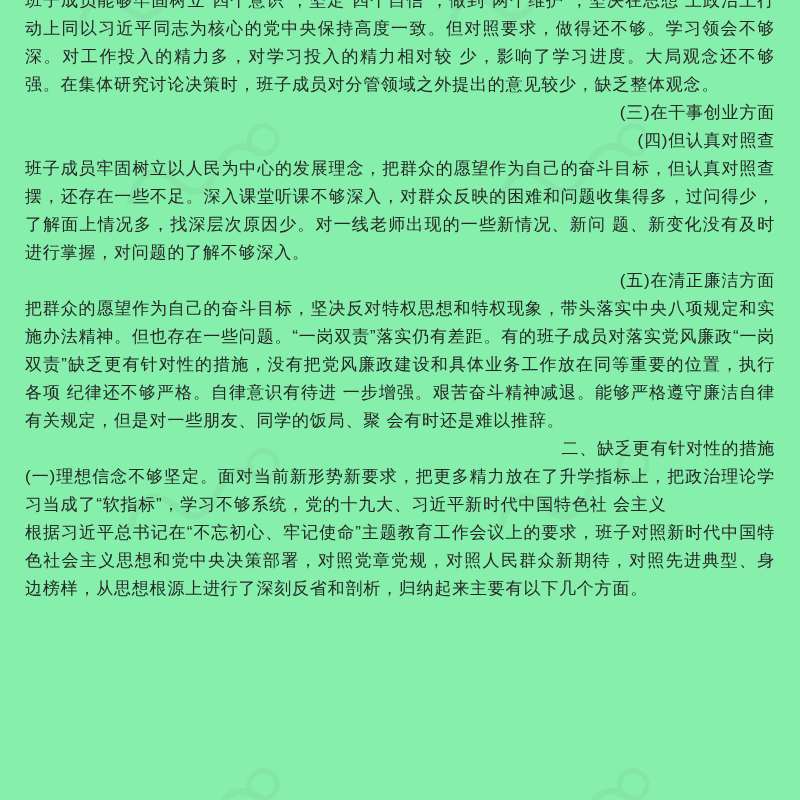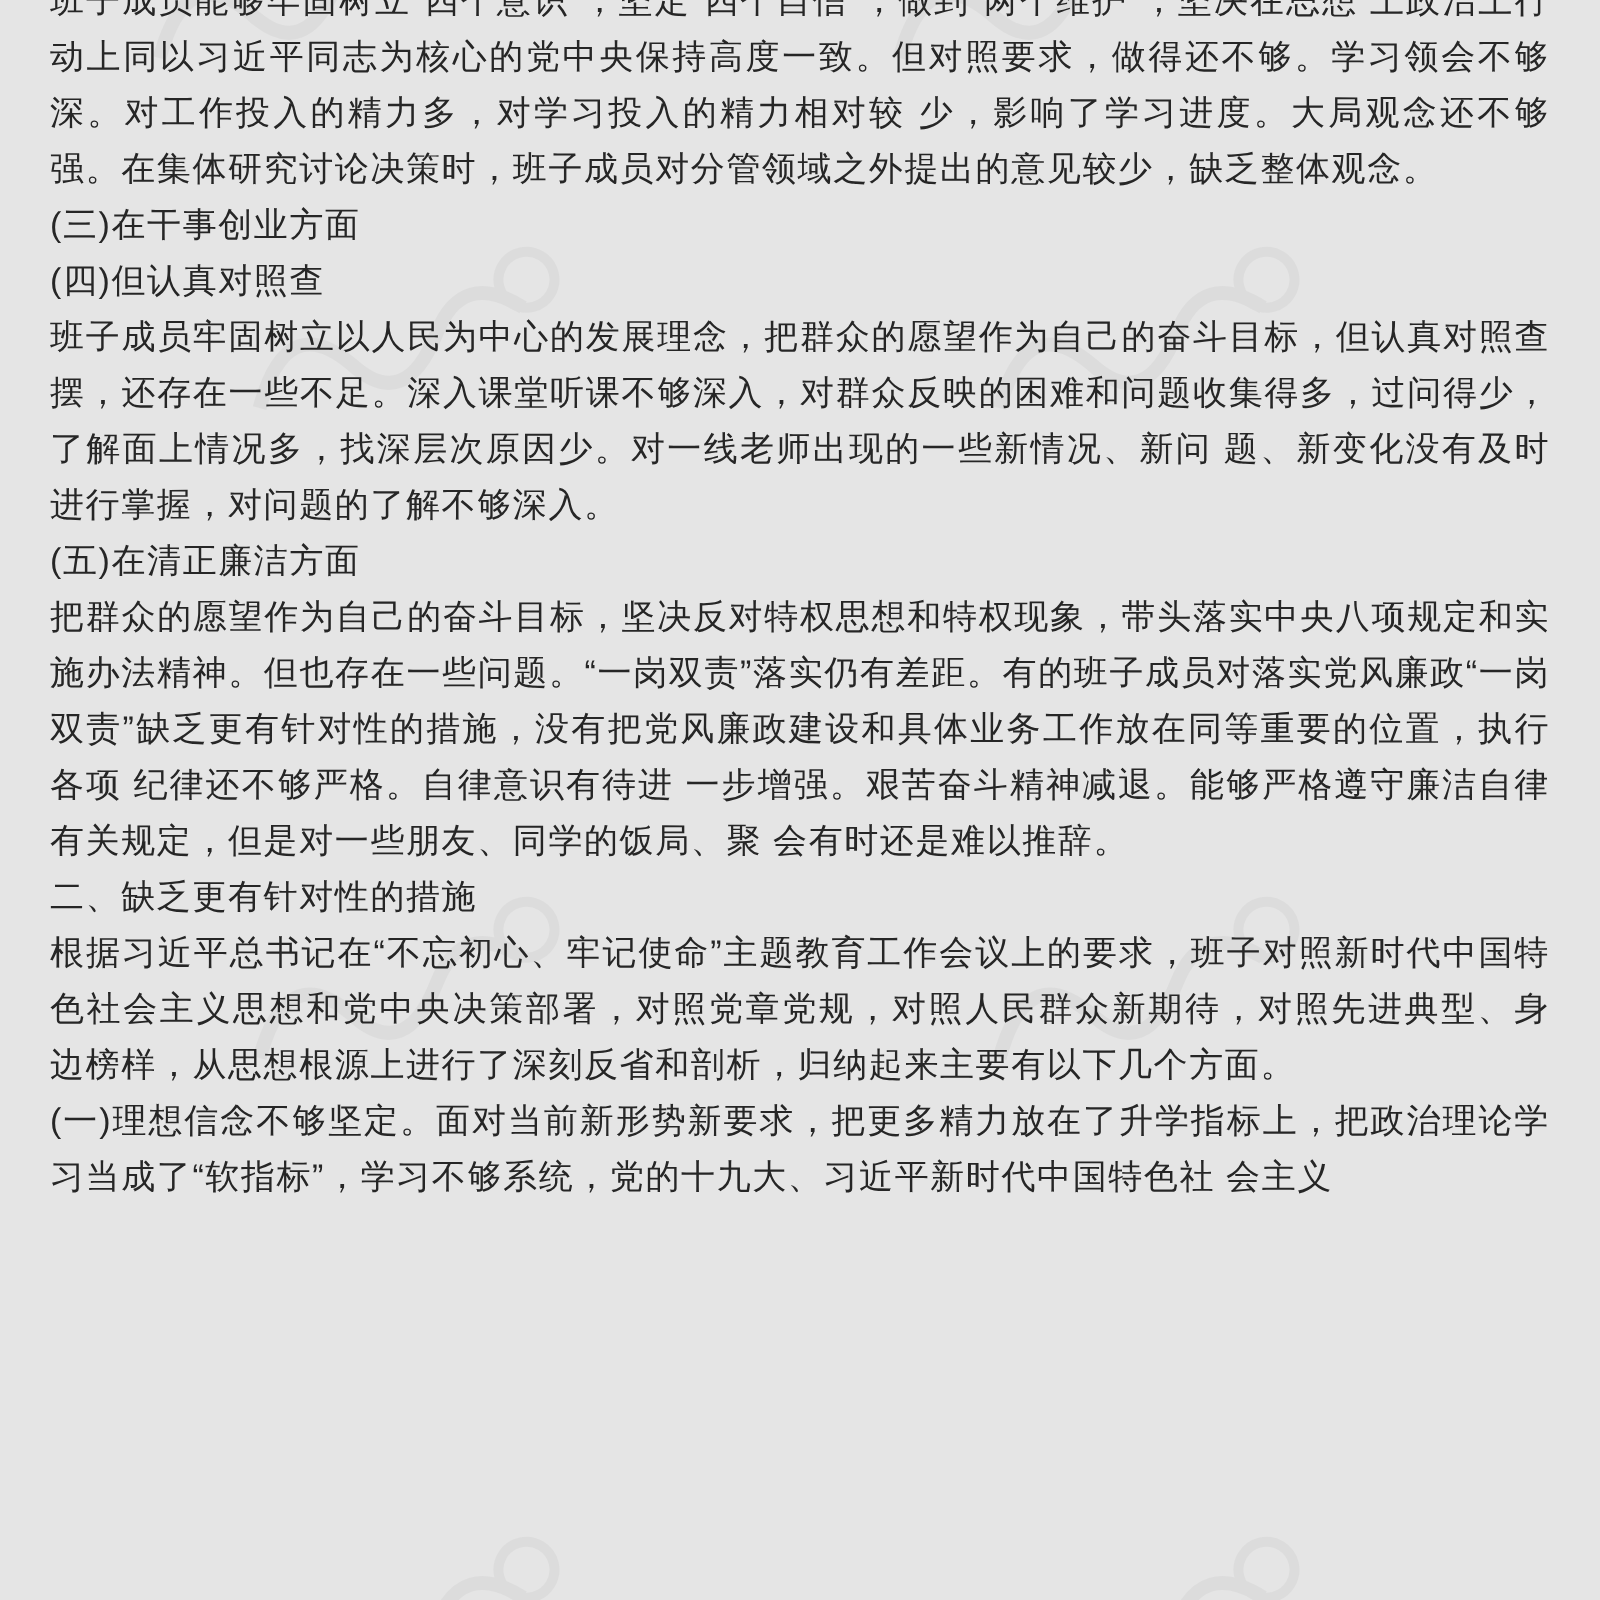--- a/index.html
+++ b/index.html
@@ -4,21 +4,21 @@
 <style>
   html, body {
     margin: 0;
     padding: 0;
     background: #ffffff;
   }
   .page {
     position: relative;
     width: 800px;
     height: 800px;
-    background: #e5e5e5;
+    background: #86efac;
     overflow: hidden;
     font-family: "Liberation Sans", sans-serif;
   }
   .content {
     position: relative;
     z-index: 2;
     margin-top: -13px;
     padding: 0 25px;
     color: #262626;
     font-size: 17px;
@@ -28,21 +28,21 @@
     text-justify: inter-ideograph;
   }
   .content p, .content h3, .content h2 {
     margin: 0;
     padding: 0;
     font-size: 17px;
     font-weight: normal;
     text-align: justify;
   }
   .content h2, .content h3 {
-    text-align: left;
+    text-align: right;
   }
   
   .wm {
     position: absolute;
     z-index: 1;
     width: 190px;
     height: 120px;
     opacity: 0.055;
     transform: rotate(-14deg);
     pointer-events: none;
@@ -104,17 +104,17 @@
   </div>
 
   <div class="content">
     <p>班子成员能够牢固树立“四个意识”，坚定“四个自信”，做到“两个维护”，坚决在思想 上政治上行动上同以习近平同志为核心的党中央保持高度一致。但对照要求，做得还不够。学习领会不够深。对工作投入的精力多，对学习投入的精力相对较 少，影响了学习进度。大局观念还不够强。在集体研究讨论决策时，班子成员对分管领域之外提出的意见较少，缺乏整体观念。</p>
     <h3>(三)在干事创业方面</h3>
     <h3>(四)但认真对照查</h3>
     <p>班子成员牢固树立以人民为中心的发展理念，把群众的愿望作为自己的奋斗目标，但认真对照查 摆，还存在一些不足。深入课堂听课不够深入，对群众反映的困难和问题收集得多，过问得少，了解面上情况多，找深层次原因少。对一线老师出现的一些新情况、新问 题、新变化没有及时进行掌握，对问题的了解不够深入。</p>
     <h3>(五)在清正廉洁方面</h3>
     <p>把群众的愿望作为自己的奋斗目标，坚决反对特权思想和特权现象，带头落实中央八项规定和实 施办法精神。但也存在一些问题。“一岗双责”落实仍有差距。有的班子成员对落实党风廉政“一岗 双责”缺乏更有针对性的措施，没有把党风廉政建设和具体业务工作放在同等重要的位置，执行各项 纪律还不够严格。自律意识有待进 一步增强。艰苦奋斗精神减退。能够严格遵守廉洁自律有关规定，但是对一些朋友、同学的饭局、聚 会有时还是难以推辞。</p>
     <h2>二、缺乏更有针对性的措施</h2>
+    <p>(一)理想信念不够坚定。面对当前新形势新要求，把更多精力放在了升学指标上，把政治理论学习当成了“软指标”，学习不够系统，党的十九大、习近平新时代中国特色社 会主义</p>
     <p>根据习近平总书记在“不忘初心、牢记使命”主题教育工作会议上的要求，班子对照新时代中国特色社会主义思想和党中央决策部署，对照党章党规，对照人民群众新期待，对照先进典型、身 边榜样，从思想根源上进行了深刻反省和剖析，归纳起来主要有以下几个方面。</p>
-    <p>(一)理想信念不够坚定。面对当前新形势新要求，把更多精力放在了升学指标上，把政治理论学习当成了“软指标”，学习不够系统，党的十九大、习近平新时代中国特色社 会主义</p>
   </div>
 
 </div>
 
 </body></html>

